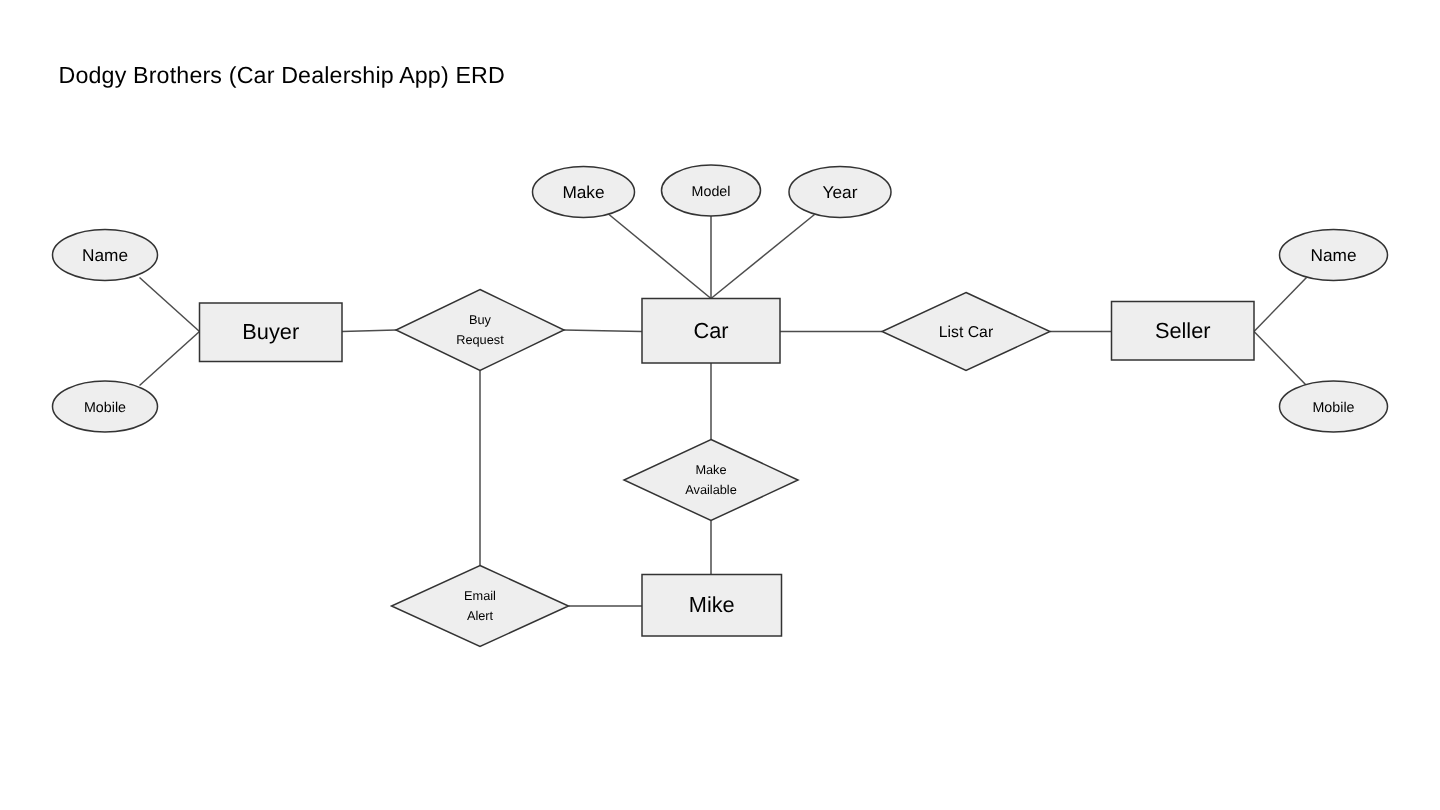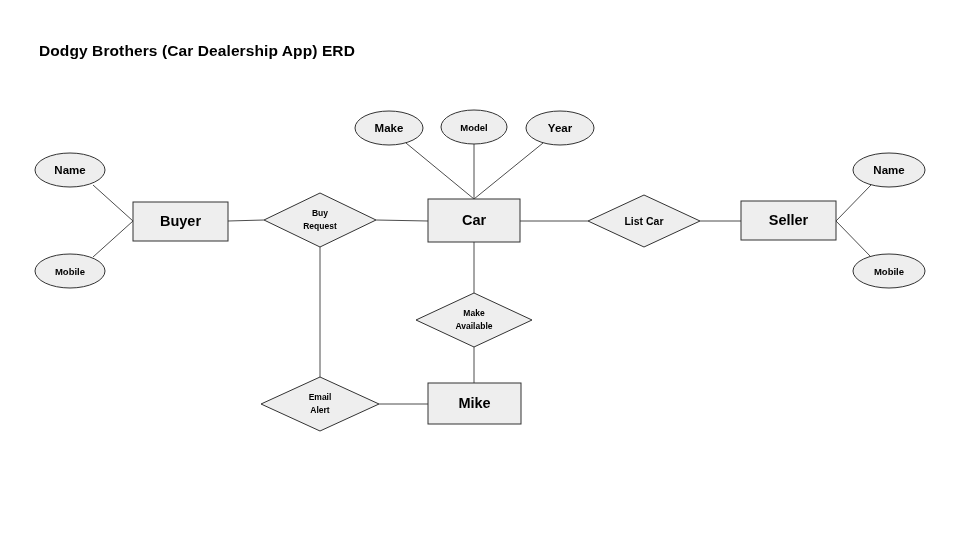--- a/index.html
+++ b/index.html
@@ -12,21 +12,20 @@
     height: 540px;
     overflow: hidden;
     font-family: "Liberation Sans", sans-serif;
     color: #000000;
   }
   #canvas {
     position: relative;
     width: 960px;
     height: 540px;
     background: #ffffff;
-    font-weight: bold;
   }
   #diagram-title {
     position: absolute;
     left: 39px;
     top: 41px;
     font-size: 15.5px;
     line-height: 20px;
     color: #000000;
     white-space: nowrap;
     letter-spacing: 0.1px;

